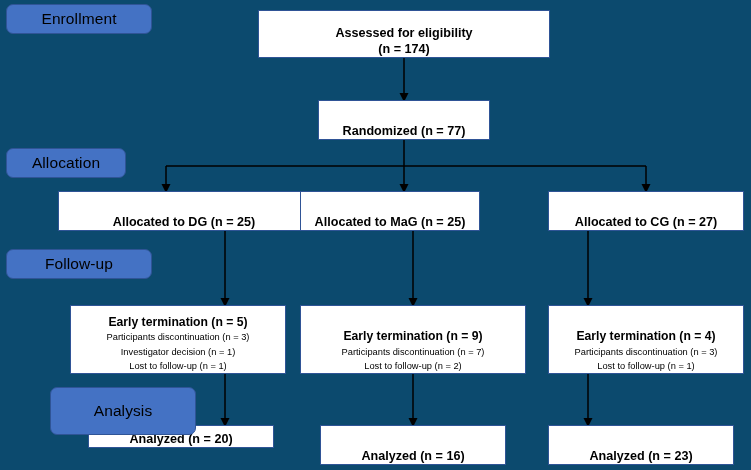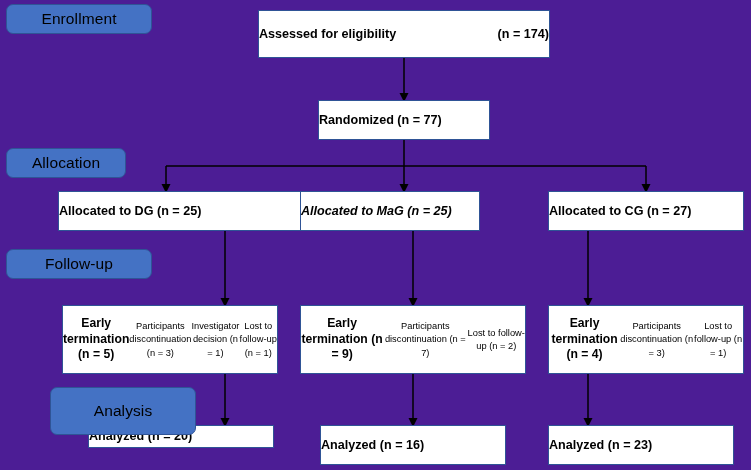--- a/index.html
+++ b/index.html
@@ -11,21 +11,21 @@
     width: 751px;
     height: 470px;
     font-family: "Liberation Sans", sans-serif;
     color: #000000;
     overflow: hidden;
   }
   #diagram {
     position: relative;
     width: 751px;
     height: 470px;
-    background: #4c1d95;
+    background: #0c4a6e;
   }
   svg.connectors {
     position: absolute;
     left: 0;
     top: 0;
     width: 751px;
     height: 470px;
     pointer-events: none;
   }
   .stage-pill {
@@ -42,23 +42,23 @@
     font-weight: 400;
     letter-spacing: 0.1px;
     z-index: 3;
   }
   .node-box {
     position: absolute;
     box-sizing: border-box;
     background: #ffffff;
     border: 1.6px solid #2F5496;
     display: flex;
-    flex-direction: row;
+    flex-direction: column;
     align-items: center;
-    justify-content: space-between;
+    justify-content: flex-end;
     text-align: center;
     z-index: 2;
   }
   .node-title {
     font-weight: bold;
     font-size: 12.2px;
     line-height: 1.28;
     white-space: pre-line;
   }
   .node-title.big {
@@ -123,28 +123,28 @@
     <div class="node-title big">(n = 174)</div>
   </div>
 
   <div class="node-box" style="left:318px; top:100px; width:172px; height:40px;">
     <div class="node-title big">Randomized (n = 77)</div>
   </div>
 
   <div class="node-box" style="left:58px; top:191px; width:252px; height:40px;">
     <div class="node-title big">Allocated to DG (n = 25)</div>
   </div>
-  <div class="node-box" style="left:300px; top:191px; width:180px; height:40px;font-style:italic;">
+  <div class="node-box" style="left:300px; top:191px; width:180px; height:40px;">
     <div class="node-title big">Allocated to MaG (n = 25)</div>
   </div>
   <div class="node-box" style="left:548px; top:191px; width:196px; height:40px;">
     <div class="node-title big">Allocated to CG (n = 27)</div>
   </div>
 
-  <div class="node-box" style="left:62px; top:305px; width:216px; height:69px;">
+  <div class="node-box" style="left:70px; top:305px; width:216px; height:69px;">
     <div class="node-title">Early termination (n = 5)</div>
     <div class="node-sub">Participants discontinuation (n = 3)</div>
     <div class="node-sub">Investigator decision (n = 1)</div>
     <div class="node-sub">Lost to follow-up (n = 1)</div>
   </div>
 
   <div class="node-box" style="left:300px; top:305px; width:226px; height:69px;">
     <div class="node-title">Early termination (n = 9)</div>
     <div class="node-sub">Participants discontinuation (n = 7)</div>
     <div class="node-sub">Lost to follow-up (n = 2)</div>

